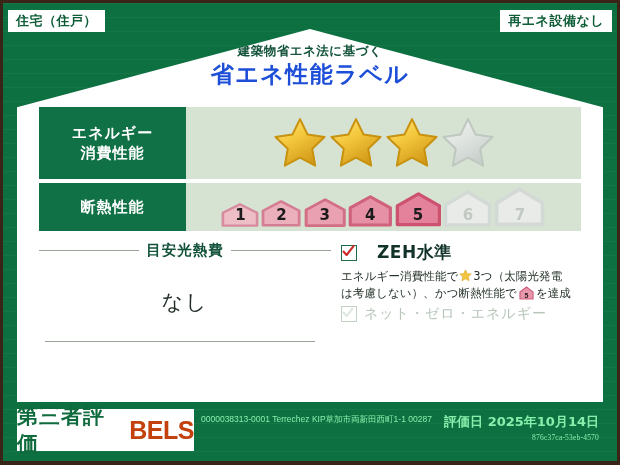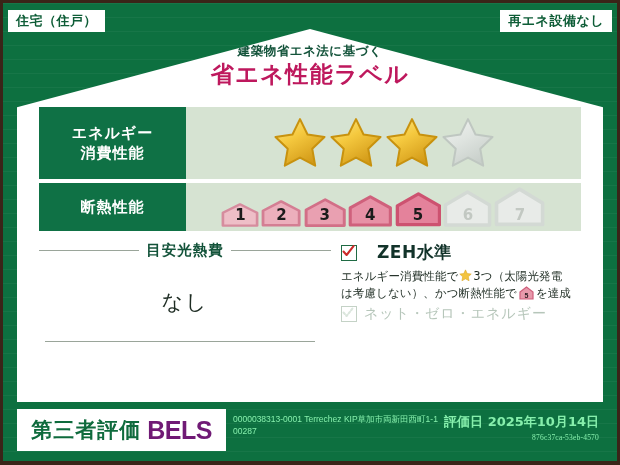--- a/index.html
+++ b/index.html
@@ -35,21 +35,21 @@
     background:#ffffff;
     clip-path:polygon(0% 21%, 50% 0%, 100% 21%, 100% 100%, 0% 100%);
   }
   #house-inner{position:absolute;inset:0;}
 
   .title-wrap{position:absolute;left:0;right:0;top:15px;text-align:center;}
   .title-small{
     font-size:12.5px;font-weight:bold;color:#13533a;letter-spacing:.5px;
     line-height:1.1;}
   .title-big{
-    font-size:23px;font-weight:bold;color:#be185d;letter-spacing:1.5px;
+    font-size:23px;font-weight:bold;color:#1d4ed8;letter-spacing:1.5px;
     line-height:1.15;margin-top:3px;}
 
   
   .rows{position:absolute;left:22px;right:22px;top:78px;}
   .rate-row{display:flex;align-items:stretch;margin-bottom:4px;}
   .rate-label{
     width:147px;flex:none;background:#0f7145;color:#ffffff;
     font-weight:bold;font-size:15px;line-height:1.35;letter-spacing:1px;
     display:flex;align-items:center;justify-content:center;text-align:center;
     padding:4px 0;
@@ -99,25 +99,25 @@
             margin:4px 0 4px 0;letter-spacing:.1px;}
   .inline-star{vertical-align:-2px;margin:0 1px;}
   .inline-grade{vertical-align:-3px;margin:0 2px;}
   .nze-line{display:flex;align-items:center;gap:7px;margin-top:3px;}
   .nze-text{font-size:14px;color:#b6c6ba;letter-spacing:1px;}
 
   
   #footer{position:absolute;left:14px;right:14px;bottom:10px;height:42px;
           z-index:4;display:flex;align-items:stretch;}
   #bels-badge{
-    width:209px;flex:none;background:#ffffff;display:flex;align-items:center;
+    width:177px;flex:none;background:#ffffff;display:flex;align-items:center;
     justify-content:center;gap:6px;
   }
   .bels-jp{font-size:21px;font-weight:bold;color:#0f6b3d;letter-spacing:1px;}
-  .bels-en{font-size:25px;font-weight:bold;color:#701a75;letter-spacing:-.5px;
+  .bels-en{font-size:25px;font-weight:bold;color:#c2410c;letter-spacing:-.5px;
            font-family:"Liberation Sans",sans-serif;}
   #footer-info{flex:1;color:#86efac;padding:4px 4px 0 7px;
                display:flex;justify-content:space-between;}
   .f-id{font-size:8.5px;line-height:1.45;max-width:250px;
         font-family:"Liberation Sans",sans-serif;}
   .f-right{text-align:right;}
   .f-date{font-size:13px;font-weight:bold;white-space:nowrap;}
   .f-hash{font-size:7.5px;margin-top:2px;letter-spacing:.2px;
           font-family:"Liberation Serif",serif;}
 </style>

